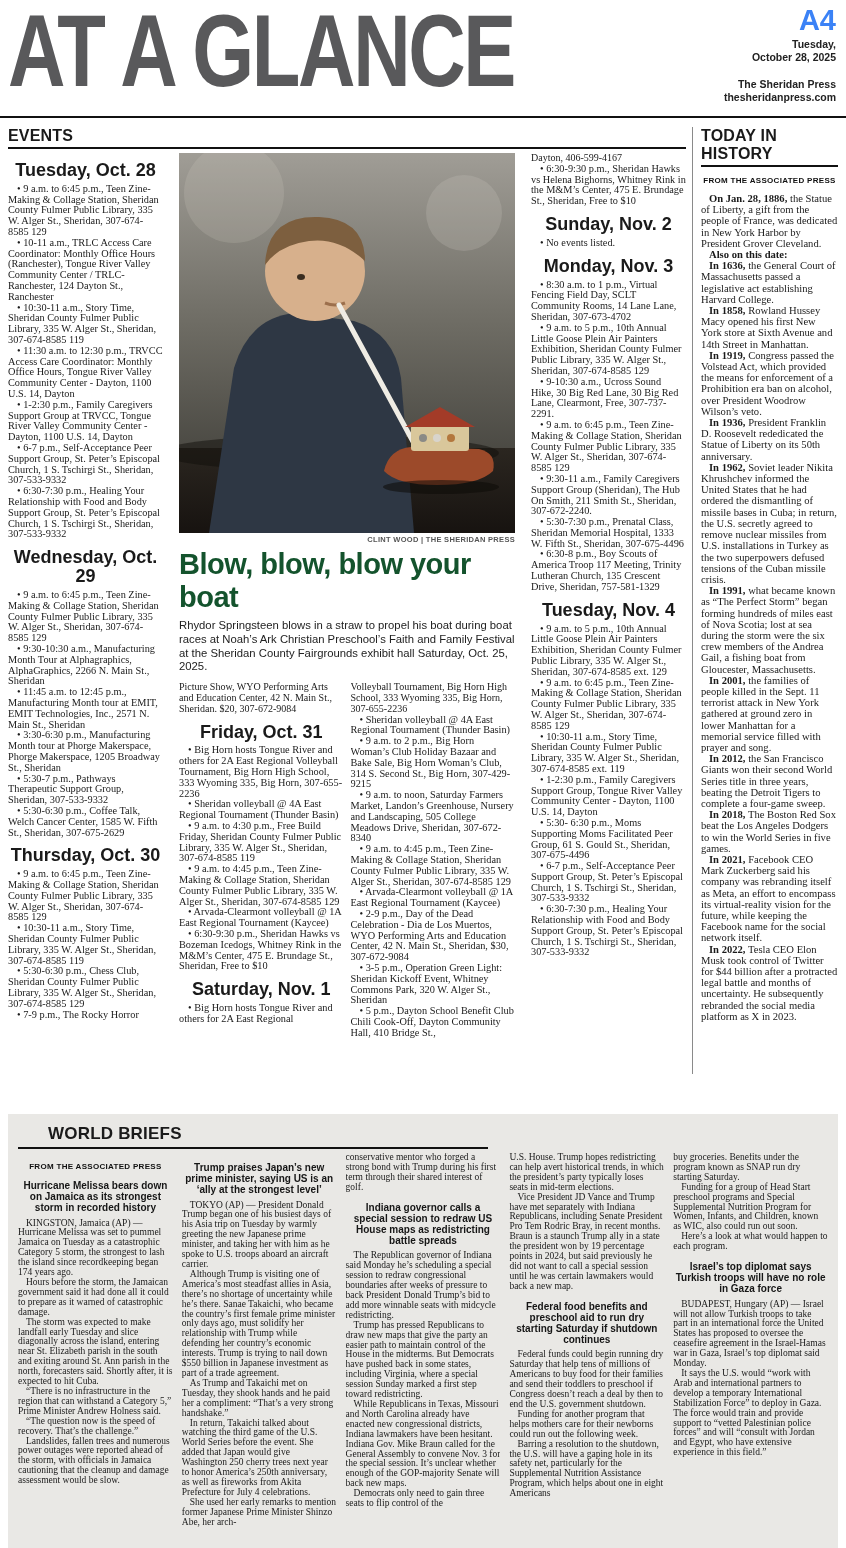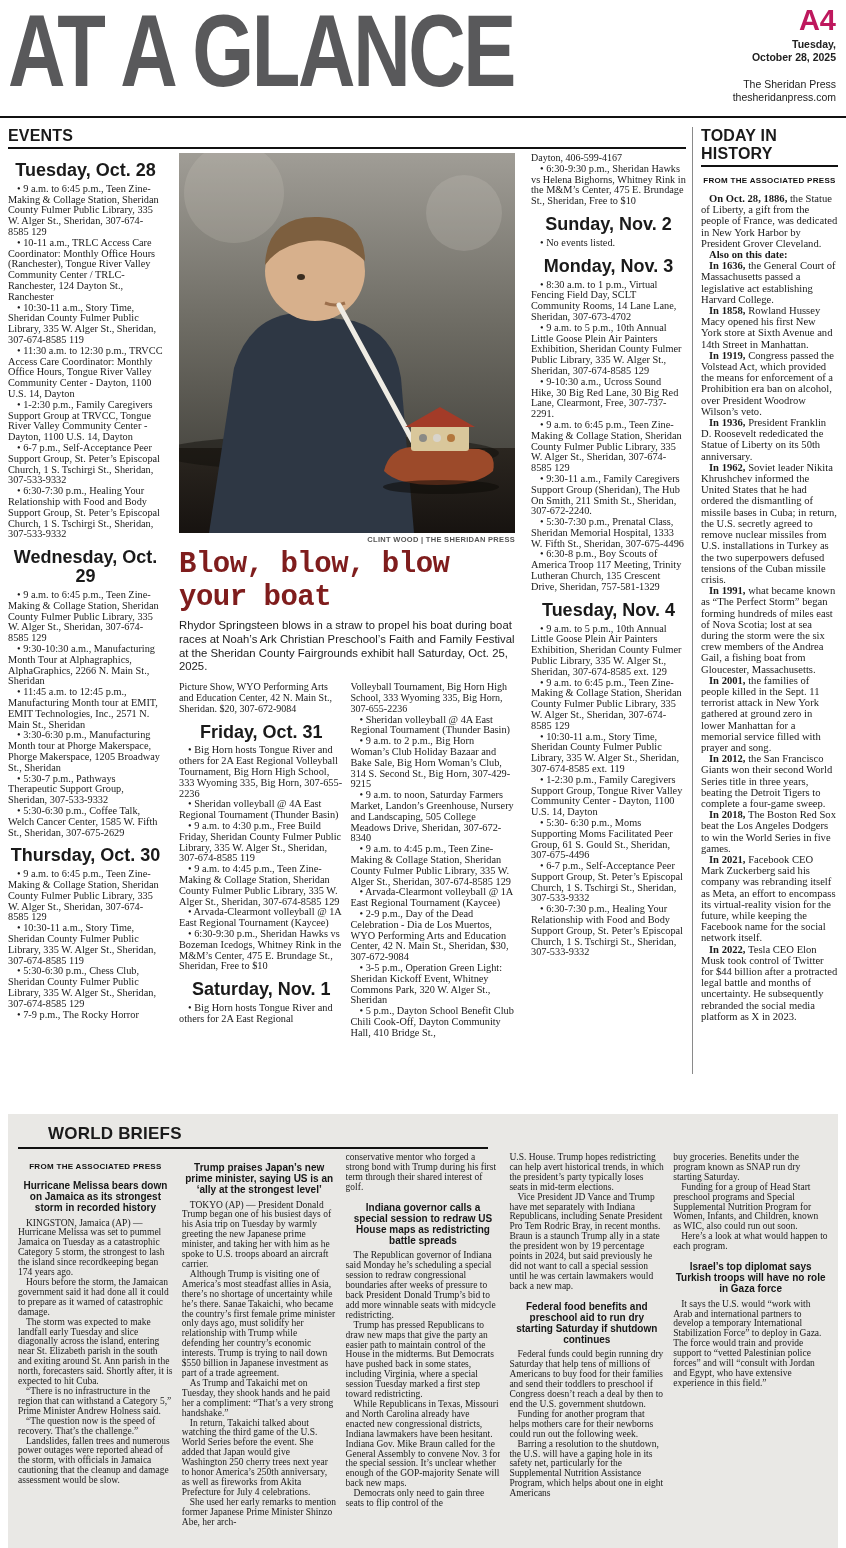--- a/index.html
+++ b/index.html
@@ -6,23 +6,23 @@
   html,body { background:#fff; }
   .page { position:relative; width:846px; height:1548px; background:#fff; overflow:hidden;
           font-family:"Liberation Serif", serif; color:#1a1a1a; }
 
   
   .masthead { position:absolute; top:0; left:0; width:846px; height:118px; border-bottom:2px solid #111; }
   .mast-title { position:absolute; top:2px; left:8px; font-family:"Liberation Sans", sans-serif;
                 font-weight:bold; font-size:102px; line-height:0.98; color:#59595b;
                 letter-spacing:-3px; transform:scaleX(0.78); transform-origin:left top; white-space:nowrap; }
   .mast-right { position:absolute; top:6px; right:10px; text-align:right; font-family:"Liberation Sans", sans-serif; }
-  .mast-pageno { font-size:29px; font-weight:bold; color:#be185d; line-height:1; }
+  .mast-pageno { font-size:29px; font-weight:bold; color:#3b82f6; line-height:1; }
   .mast-date { margin-top:3px; font-size:10.5px; font-weight:bold; color:#222; line-height:1.2; }
-  .mast-pub { margin-top:15px; font-size:10.5px; font-weight:normal; color:#222; line-height:1.2; }
+  .mast-pub { margin-top:15px; font-size:10.5px; font-weight:bold; color:#222; line-height:1.2; }
 
   
   .main { position:absolute; top:127px; left:8px; width:830px; height:947px; display:flex; }
   .events-area { width:678px; }
   .section-head { font-family:"Liberation Sans", sans-serif; font-weight:bold; font-size:16px;
                   border-bottom:2px solid #111; padding-bottom:2px; letter-spacing:0.2px; }
   .events-cols { display:flex; gap:16px; margin-top:4px; height:921px; overflow:hidden; }
   .ecol { width:164px; overflow:hidden; }
   .mid { width:336px; }
   .midcols { display:flex; gap:7px; height:434px; overflow:hidden; }
@@ -31,22 +31,22 @@
   .ev.day { font-family:"Liberation Sans", sans-serif; font-weight:bold; font-size:18px;
             text-align:center; margin:8px 0 4px 0; line-height:1.05; }
   .ev.item { font-size:10.3px; line-height:10.8px; text-indent:9px; }
   .ev.cont { font-size:10px; line-height:10.8px; }
 
   
   .photo { width:336px; height:380px; overflow:hidden; background:#6e6c66; }
   .photo svg { display:block; }
   .credit { font-family:"Liberation Sans", sans-serif; font-size:7.5px; font-weight:bold;
             color:#555; text-align:right; margin-top:2px; letter-spacing:0.3px; }
-  .photo-headline { font-family:Liberation Mono, monospace; font-weight:bold; font-size:29px;
-                    letter-spacing:-0.5px; margin:4px 0 5px 0; color:#7f1d1d; }
+  .photo-headline { font-family:Liberation Sans, sans-serif; font-weight:bold; font-size:29px;
+                    letter-spacing:-0.5px; margin:4px 0 5px 0; color:#14532d; }
   .photo-caption { font-family:"Liberation Sans", sans-serif; font-size:11.3px; line-height:13.8px;
                    color:#222; margin-bottom:8px; }
 
   
   .history { width:146px; margin-left:6px; padding-left:8px; border-left:1px solid #8a8a8a; overflow:hidden; }
   .hist-src, .wb-src, .src { font-family:"Liberation Sans", sans-serif; font-size:8px; font-weight:bold;
               text-align:center; letter-spacing:0.3px; margin:9px 0 8px 0; color:#111; }
   .hist-p { font-size:10.6px; line-height:11.2px; text-indent:8px; }
   .hist-p b { font-weight:bold; }
 
@@ -202,21 +202,21 @@
           </div>
 
       </div>
     </div>
 
     <aside class="history">
       <div class="section-head">TODAY IN HISTORY</div>
       <div class="hist-src">FROM THE ASSOCIATED PRESS</div>
       <div>
 
-      <p class="hist-p"><b>On Oct. 28, 1886,</b><span> the Statue of Liberty, a gift from the people of France, was dedicated in New York Harbor by President Grover Cleveland.</span></p>
+      <p class="hist-p"><b>On Jan. 28, 1886,</b><span> the Statue of Liberty, a gift from the people of France, was dedicated in New York Harbor by President Grover Cleveland.</span></p>
           <p class="hist-p"><b>Also on this date:</b><span></span></p>
           <p class="hist-p"><b>In 1636,</b><span> the General Court of Massachusetts passed a legislative act establishing Harvard College.</span></p>
           <p class="hist-p"><b>In 1858,</b><span> Rowland Hussey Macy opened his first New York store at Sixth Avenue and 14th Street in Manhattan.</span></p>
           <p class="hist-p"><b>In 1919,</b><span> Congress passed the Volstead Act, which provided the means for enforcement of a Prohibition era ban on alcohol, over President Woodrow Wilson’s veto.</span></p>
           <p class="hist-p"><b>In 1936,</b><span> President Franklin D. Roosevelt rededicated the Statue of Liberty on its 50th anniversary.</span></p>
           <p class="hist-p"><b>In 1962,</b><span> Soviet leader Nikita Khrushchev informed the United States that he had ordered the dismantling of missile bases in Cuba; in return, the U.S. secretly agreed to remove nuclear missiles from U.S. installations in Turkey as the two superpowers defused tensions of the Cuban missile crisis.</span></p>
           <p class="hist-p"><b>In 1991,</b><span> what became known as “The Perfect Storm” began forming hundreds of miles east of Nova Scotia; lost at sea during the storm were the six crew members of the Andrea Gail, a fishing boat from Gloucester, Massachusetts.</span></p>
           <p class="hist-p"><b>In 2001,</b><span> the families of people killed in the Sept. 11 terrorist attack in New York gathered at ground zero in lower Manhattan for a memorial service filled with prayer and song.</span></p>
           <p class="hist-p"><b>In 2012,</b><span> the San Francisco Giants won their second World Series title in three years, beating the Detroit Tigers to complete a four-game sweep.</span></p>
           <p class="hist-p"><b>In 2018,</b><span> The Boston Red Sox beat the Los Angeles Dodgers to win the World Series in five games.</span></p>
@@ -247,37 +247,38 @@
           <div class="p">Although Trump is visiting one of America’s most steadfast allies in Asia, there’s no shortage of uncertainty while he’s there. Sanae Takaichi, who became the country’s first female prime minister only days ago, must solidify her relationship with Trump while defending her country’s economic interests. Trump is trying to nail down $550 billion in Japanese investment as part of a trade agreement.</div>
           <div class="p">As Trump and Takaichi met on Tuesday, they shook hands and he paid her a compliment: “That’s a very strong handshake.”</div>
           <div class="p">In return, Takaichi talked about watching the third game of the U.S. World Series before the event. She added that Japan would give Washington 250 cherry trees next year to honor America’s 250th anniversary, as well as fireworks from Akita Prefecture for July 4 celebrations.</div>
           <div class="p">She used her early remarks to mention former Japanese Prime Minister Shinzo Abe, her arch-</div>
         </div>
       <div class="wbcol">
 
       <div class="cont">conservative mentor who forged a strong bond with Trump during his first term through their shared interest of golf.</div>
           <div class="h">Indiana governor calls a special session to redraw US House maps as redistricting battle spreads</div>
           <div class="p">The Republican governor of Indiana said Monday he’s scheduling a special session to redraw congressional boundaries after weeks of pressure to back President Donald Trump’s bid to add more winnable seats with midcycle redistricting.</div>
-          <div class="p">Trump has pressed Republicans to draw new maps that give the party an easier path to maintain control of the House in the midterms. But Democrats have pushed back in some states, including Virginia, where a special session Tuesday marked a first step toward redistricting.</div>
+          <div class="p">Trump has pressed Republicans to draw new maps that give the party an easier path to maintain control of the House in the midterms. But Democrats have pushed back in some states, including Virginia, where a special session Sunday marked a first step toward redistricting.</div>
           <div class="p">While Republicans in Texas, Missouri and North Carolina already have enacted new congressional districts, Indiana lawmakers have been hesitant. Indiana Gov. Mike Braun called for the General Assembly to convene Nov. 3 for the special session. It’s unclear whether enough of the GOP-majority Senate will back new maps.</div>
           <div class="p">Democrats only need to gain three seats to flip control of the</div>
         </div>
       <div class="wbcol">
 
       <div class="cont">U.S. House. Trump hopes redistricting can help avert historical trends, in which the president’s party typically loses seats in mid-term elections.</div>
           <div class="p">Vice President JD Vance and Trump have met separately with Indiana Republicans, including Senate President Pro Tem Rodric Bray, in recent months. Braun is a staunch Trump ally in a state the president won by 19 percentage points in 2024, but said previously he did not want to call a special session until he was certain lawmakers would back a new map.</div>
           <div class="h">Federal food benefits and preschool aid to run dry starting Saturday if shutdown continues</div>
           <div class="p">Federal funds could begin running dry Saturday that help tens of millions of Americans to buy food for their families and send their toddlers to preschool if Congress doesn’t reach a deal by then to end the U.S. government shutdown.</div>
           <div class="p">Funding for another program that helps mothers care for their newborns could run out the following week.</div>
           <div class="p">Barring a resolution to the shutdown, the U.S. will have a gaping hole in its safety net, particularly for the Supplemental Nutrition Assistance Program, which helps about one in eight Americans</div>
         </div>
       <div class="wbcol">
 
       <div class="cont">buy groceries. Benefits under the program known as SNAP run dry starting Saturday.</div>
           <div class="p">Funding for a group of Head Start preschool programs and Special Supplemental Nutrition Program for Women, Infants, and Children, known as WIC, also could run out soon.</div>
           <div class="p">Here’s a look at what would happen to each program.</div>
           <div class="h">Israel’s top diplomat says Turkish troops will have no role in Gaza force</div>
+          <div class="p">BUDAPEST, Hungary (AP) — Israel will not allow Turkish troops to take part in an international force the United States has proposed to oversee the ceasefire agreement in the Israel-Hamas war in Gaza, Israel’s top diplomat said Monday.</div>
           <div class="p">It says the U.S. would “work with Arab and international partners to develop a temporary International Stabilization Force” to deploy in Gaza. The force would train and provide support to “vetted Palestinian police forces” and will “consult with Jordan and Egypt, who have extensive experience in this field.”</div>
         </div>
     </div>
   </section>
 
 </div>
 
 </body></html>

